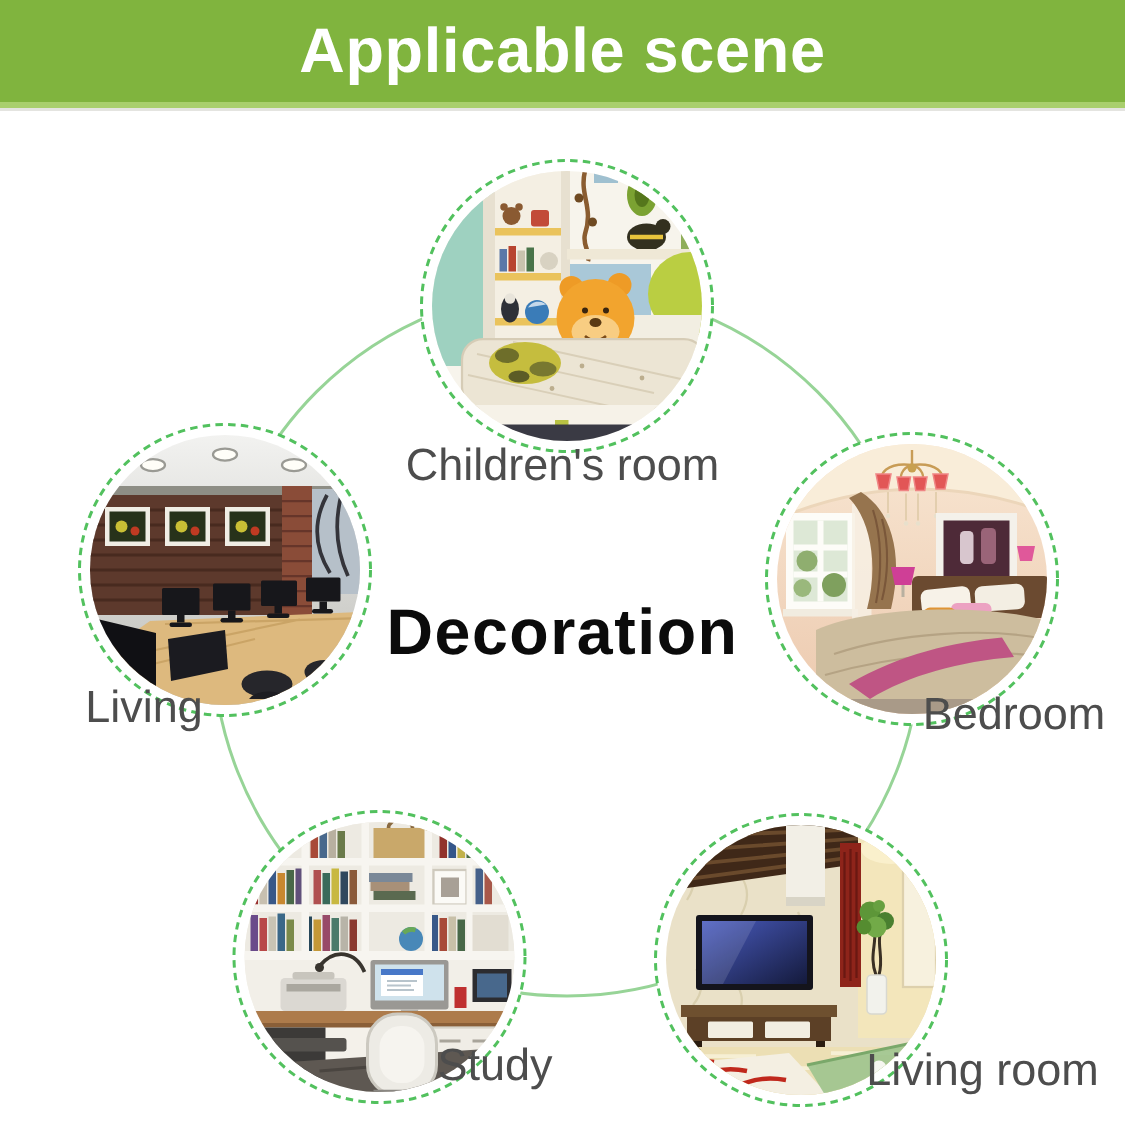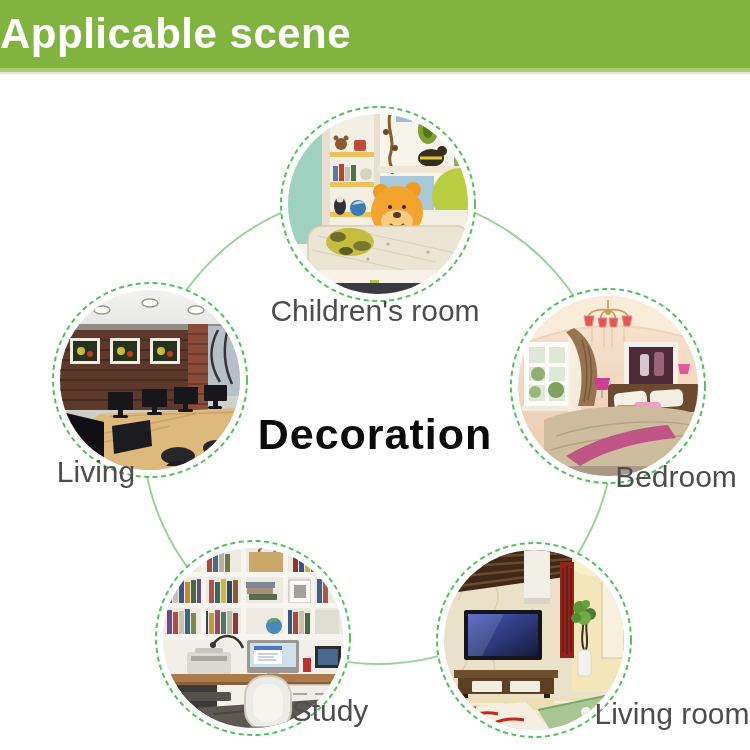--- a/index.html
+++ b/index.html
@@ -5,57 +5,57 @@
   * { margin:0; padding:0; box-sizing:border-box; }
   html,body { width:750px; height:750px; background:#ffffff; font-family:"Liberation Sans", sans-serif; }
   .page { position:relative; width:750px; height:750px; overflow:hidden; background:#ffffff; }
 
   
   .banner {
     position:absolute; left:0; top:0; width:750px; height:72px;
     background:#80b43e;
     border-bottom:4px solid #a9cf6d;
     box-shadow:0 2px 0 #e4e4e0;
-    display:flex; align-items:center; justify-content:flex-start;
+    display:flex; align-items:center; justify-content:center;
     z-index:5;
   }
   .banner h1 { color:#ffffff; font-size:42px; font-weight:bold; letter-spacing:.5px; }
 
   
   .diagram { position:absolute; inset:0; }
 
   .connector {
     position:absolute; left:141px; top:191px; width:474px; height:474px;
     border:2px solid #97d497; border-radius:50%;
     z-index:1;
   }
 
   .center-label {
     position:absolute; left:375px; top:398px; transform:translateX(-50%);
     font-size:43px; font-weight:bold; color:#0b0b0b; letter-spacing:1px;
-    z-index:2; white-space:nowrap;margin-top:12px;
+    z-index:2; white-space:nowrap;
   }
 
   .scene { position:absolute; width:200px; height:200px; z-index:2; }
   .scene svg { display:block; width:200px; height:200px; }
   .s-child   { left:278px; top:104px; }
   .s-office  { left:50px;  top:280px; }
   .s-bedroom { left:508px; top:286px; }
   .s-study   { left:153px; top:538px; }
   .s-living  { left:434px; top:540px; }
 
   .lbl {
     position:absolute; transform:translateX(-50%);
     font-size:30px; color:#4d4d4d; white-space:nowrap; z-index:3;
   }
   .lbl-child   { left:375px; top:294px; }
   .lbl-office  { left:96px;  top:455px; }
   .lbl-bedroom { left:676px; top:460px; }
   .lbl-study   { left:330px; top:694px; }
-  .lbl-living  { left:672px; top:697px;text-align:right; }
+  .lbl-living  { left:655px; top:697px;text-align:right; }
 </style>
 </head>
 <body>
 
 <div class="page">
 
   <header class="banner">
     <h1>Applicable scene</h1>
   </header>
 

